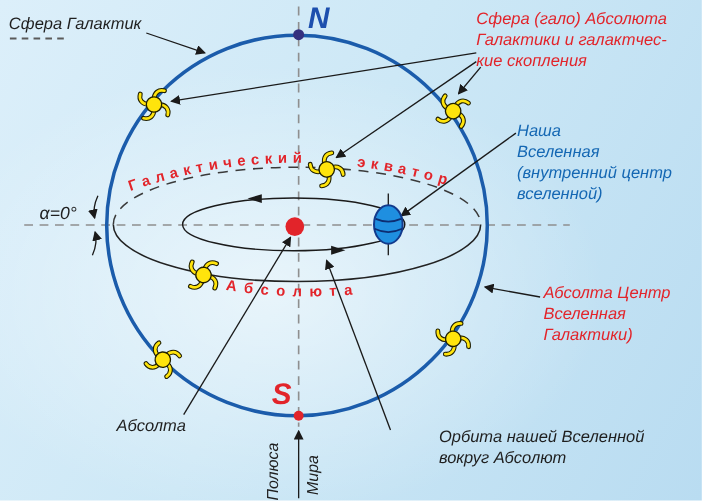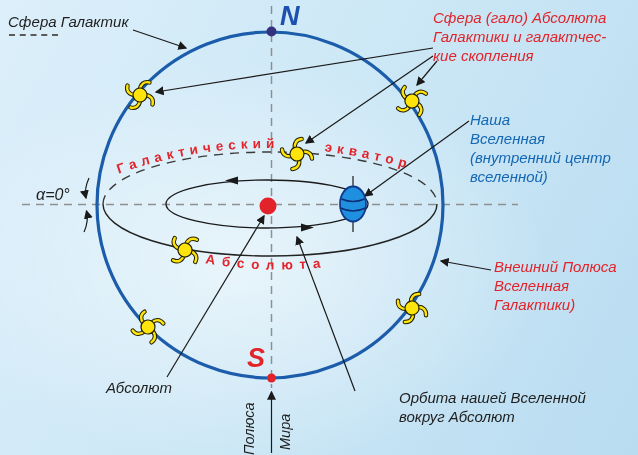--- a/index.html
+++ b/index.html
@@ -130,26 +130,26 @@
   </div>
 
   <div class="lbl blue" style="left:470px;top:110px;">
     <div>Наша</div>
     <div>Вселенная</div>
     <div>(внутренний центр</div>
     <div>вселенной)</div>
   </div>
 
   <div class="lbl red" style="left:494px;top:257px;">
-    <div>Внешний Полюса</div>
+    <div>Абсолта Центр</div>
     <div>Вселенная</div>
     <div>Галактики)</div>
   </div>
 
-  <div class="lbl" style="left:106px;top:378px;">Абсолют</div>
+  <div class="lbl" style="left:106px;top:378px;">Абсолта</div>
 
   <div class="lbl" style="left:357px;top:388px;margin-left:42px;">
     <div>Орбита нашей Вселенной</div>
     <div>вокруг Абсолют</div>
   </div>
 
   <div class="pole-letter n">N</div>
   <div class="pole-letter s">S</div>
 
   <div id="alpha-label">α=0°</div>

